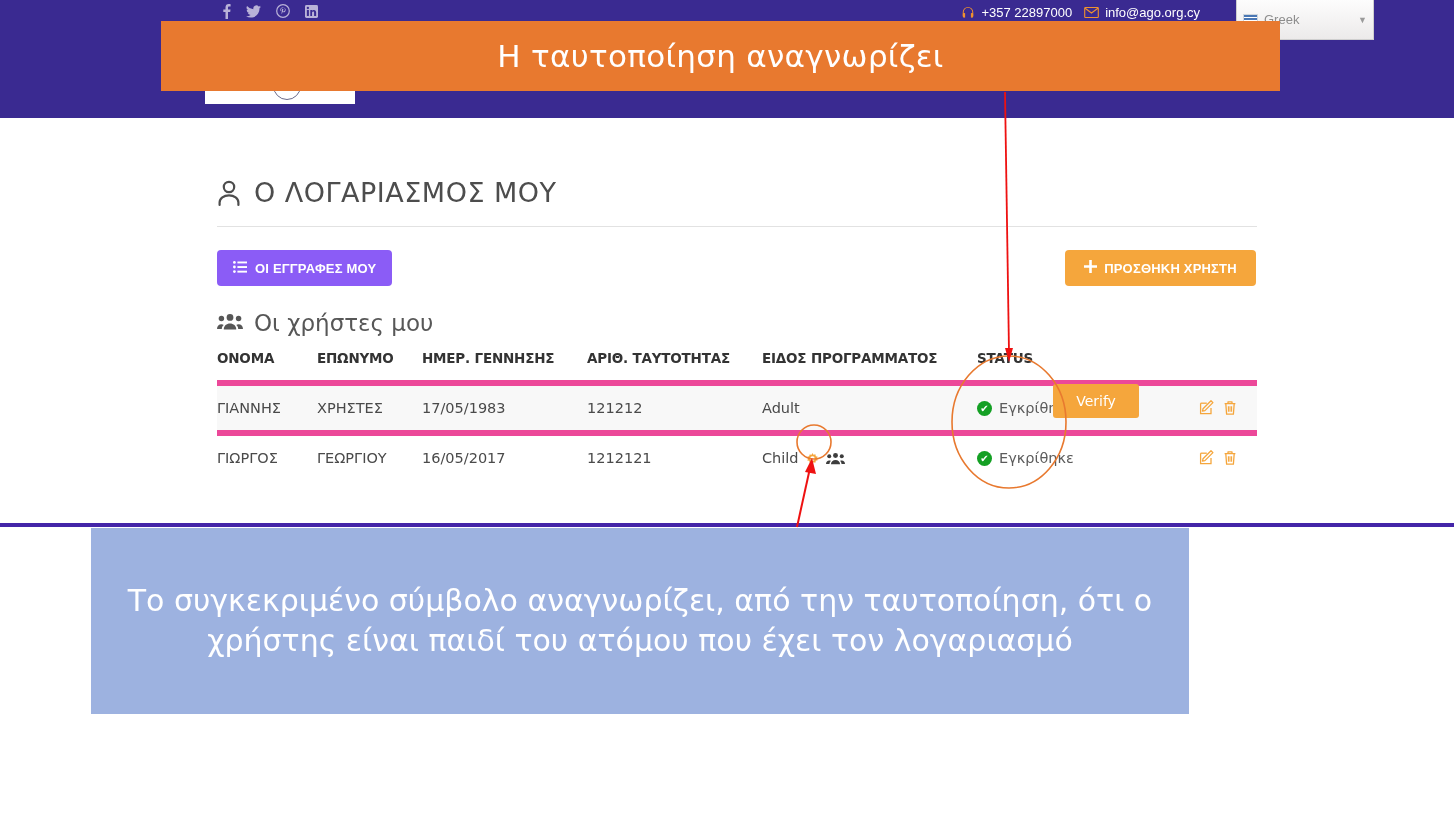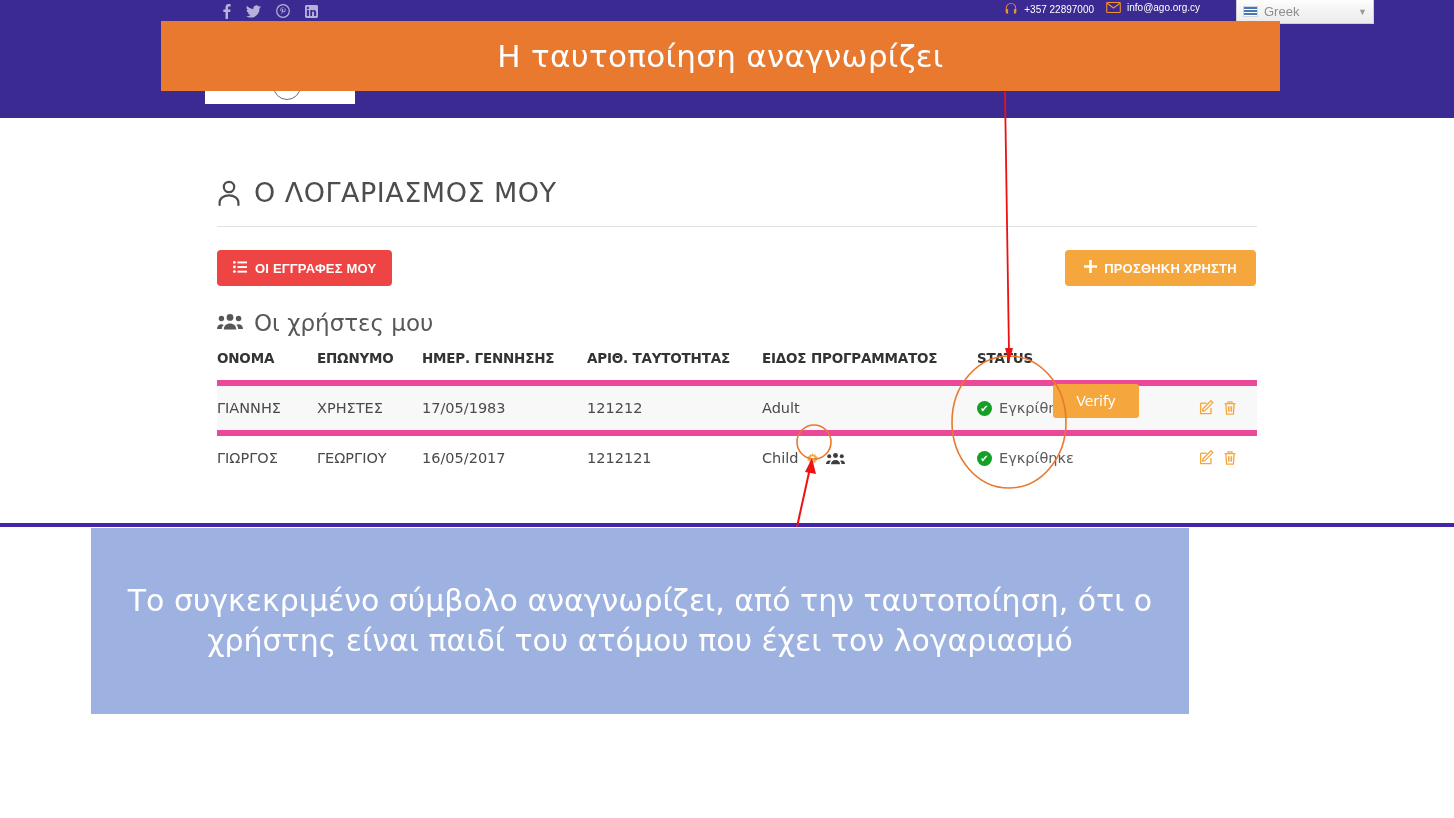--- a/index.html
+++ b/index.html
@@ -35,41 +35,41 @@
     font-size: 13px;
     line-height: 1;
     display: inline-flex;
     align-items: center;
     justify-content: center;
   }
   .contact-bar {
     position: absolute;
     right: 254px; top: 2px;
     display: flex;
-    align-items: flex-start;
+    align-items: flex-end;
     gap: 12px;
     height: 18px;
     color: #ffffff;
-    font-size: 10px;
+    font-size: 13px;
     white-space: nowrap;
   }
   .contact-item {
     display: flex;
     align-items: center;
     gap: 6px;
   }
   .contact-item .ci-icon {
     color: #f0922f;
     font-size: 13px;
     display: inline-flex;
   }
   .lang-select {
     position: absolute;
     right: 80px; top: 0px;
-    width: 138px; height: 24px;
+    width: 138px; height: 40px;
     background: linear-gradient(#fdfdfd, #eceaea);
     border: 1px solid #cfcfcf;
     border-top: none;
     display: flex;
     align-items: center;
     padding: 0 6px;
     box-sizing: border-box;
     font-size: 13px;
     color: #8d8d8d;
     gap: 6px;
@@ -192,21 +192,21 @@
     background: #e2e2e2;
   }
 
   .tabs-row {
     position: absolute;
     left: 205px; top: 132px;
     display: flex;
     gap: 8px;
   }
   .tab-btn {
-    background: #ef4444;
+    background: #8b5cf6;
     color: #ffffff;
     border: none;
     border-radius: 4px;
     height: 36px;
     padding: 0 16px;
     font-size: 13px;
     font-weight: bold;
     letter-spacing: 0.2px;
     display: inline-flex;
     align-items: center;

